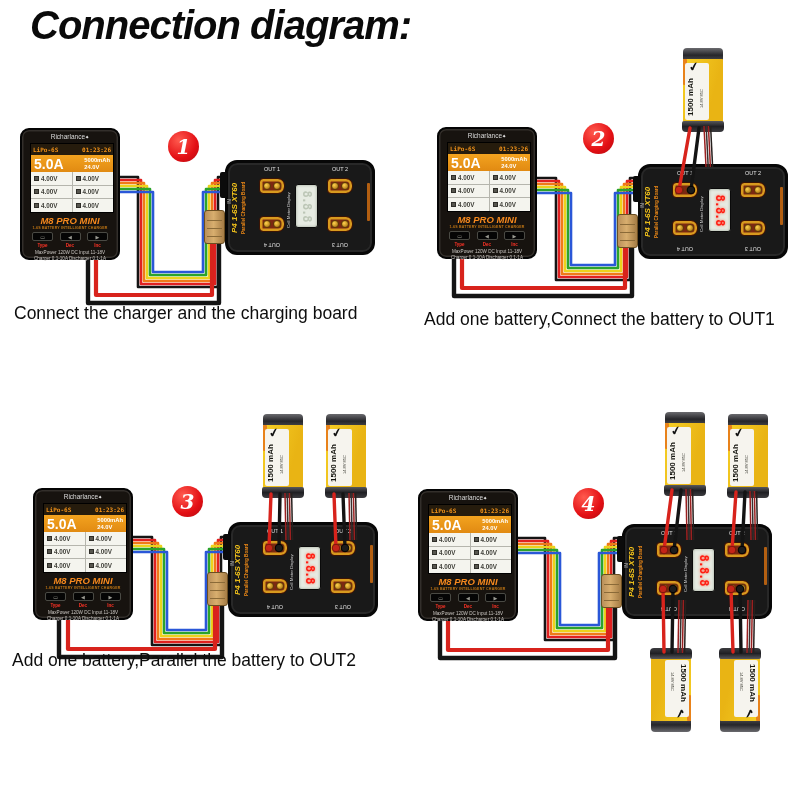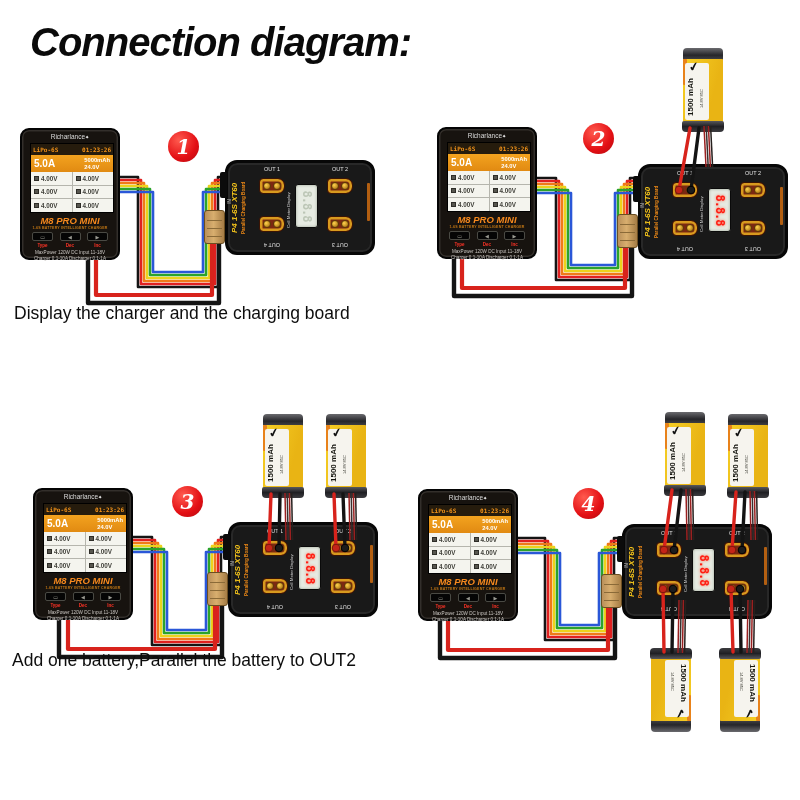--- a/index.html
+++ b/index.html
@@ -3,41 +3,41 @@
 <meta charset="utf-8">
 <style>
   * { margin:0; padding:0; box-sizing:border-box; }
   html,body { background:#ffffff; }
   body { font-family:"Liberation Sans", sans-serif; }
   .canvas { position:relative; width:800px; height:800px; background:#fff; overflow:hidden; }
   .wires { position:absolute; left:0; top:0; pointer-events:none; }
   #wires-under { z-index:1; }
   .mount { position:absolute; z-index:2; }
   #wires-over { z-index:3; }
-  .page-title { position:absolute; left:30px; top:20px; z-index:4;
+  .page-title { position:absolute; left:30px; top:3px; z-index:4;
     font-size:40px; font-weight:bold; font-style:italic; color:#0a0a0a; letter-spacing:-1px; }
   .badge { position:absolute; z-index:4; width:31px; height:31px; border-radius:50%;
     background:radial-gradient(circle at 35% 30%, #ff5a4e, #e30f14 60%, #b00a10);
     color:#fff; font-family:"DejaVu Serif", serif; font-style:italic; font-weight:bold;
     font-size:20px; display:flex; align-items:center; justify-content:center; }
   .caption { position:absolute; z-index:4; font-size:17.5px; color:#0d0d0d; white-space:nowrap; }
 
   
   .charger { position:relative; width:100px; height:132px; background:#17130f;
     border:2px solid #040404; border-radius:9px; box-shadow:inset 0 0 0 1.5px #332f2b; }
   .charger > div { position:absolute; }
   .c-brand { top:3px; left:0; right:0; text-align:center; font-size:6.5px; color:#dcdcdc; }
   .c-spark { color:#fff; font-size:5px; }
   .c-screen { left:8px; top:13px; width:84px; height:70px; border:1px solid #000;
     background:#f0f0ea; display:flex; flex-direction:column; overflow:hidden; }
   .sc-r1 { height:11px; background:#261c0d; color:#f59419; font-family:"DejaVu Sans Mono",monospace;
     font-size:6px; font-weight:bold; display:flex; justify-content:space-between; padding:1.5px 2px 0; }
   .sc-r2 { height:17px; background:linear-gradient(#f3a31f,#e18a12); color:#fff; display:flex;
     align-items:center; justify-content:space-between; padding:0 3px; }
-  .sc-amp { font-size:10px; font-weight:bold; }
+  .sc-amp { font-size:14px; font-weight:bold; }
   .sc-col { text-align:left; line-height:1.1; font-size:5.8px; font-weight:bold; }
   .sc-cells { flex:1; display:grid; grid-template-columns:1fr 1fr; grid-auto-rows:1fr;
     gap:1px; background:#b5b5ad; }
   .sc-cell { background:#f4f4ee; display:flex; align-items:center; gap:2px; padding-left:3px; }
   .sq { width:5px; height:5px; background:#57564f; border:1px solid #2e2d28; flex:none; }
   .cv { font-size:6.3px; color:#40403a; font-weight:bold; }
   .c-model { top:85px; left:0; width:100%; text-align:center; font-size:9.5px; font-weight:bold;
     font-style:italic; color:#f6891e; }
   .c-tag { top:96px; left:0; width:100%; text-align:center; font-size:3.6px; color:#bf7514;
     font-weight:bold; letter-spacing:.2px; }
@@ -241,21 +241,21 @@
     <div class="b-in">IN</div>
     <div class="b-balance"></div>
     <div class="b-tan">
           <i style="top:9px"></i>
           <i style="top:17px"></i>
           <i style="top:25px"></i>
         </div>
     <div class="b-mark"></div>
   </div>
 </div>
-  <div class="caption" style="left:14px;top:303px">Display the charger and the charging board</div>
+  <div class="caption" style="left:14px;top:303px">Connect the charger and the charging board</div>
 
   <div class="badge" style="left:583px;top:123px">2</div>
   <div class="mount" style="left:437px;top:127px">
   <div class="charger">
     <div class="c-brand"><span>Richarlance</span><span class="c-spark">✦</span></div>
     <div class="c-screen">
       <div class="sc-r1">
         <span>LiPo-6S</span>
         <span>01:23:26</span>
       </div>
@@ -360,20 +360,21 @@
       <div class="bat-label">
         <span class="bat-check">✔</span>
         <span class="bat-cap vtext">1500 mAh</span>
         <span class="bat-spec vtext">14.8V 85C</span>
       </div>
       <div class="bat-brand"></div>
     </div>
     <div class="bat-bot"></div>
   </div>
 </div>
+  <div class="caption" style="left:424px;top:309px">Add one battery,Connect the battery to OUT1</div>
 
   <div class="badge" style="left:172px;top:486px">3</div>
   <div class="mount" style="left:33px;top:488px">
   <div class="charger">
     <div class="c-brand"><span>Richarlance</span><span class="c-spark">✦</span></div>
     <div class="c-screen">
       <div class="sc-r1">
         <span>LiPo-6S</span>
         <span>01:23:26</span>
       </div>

